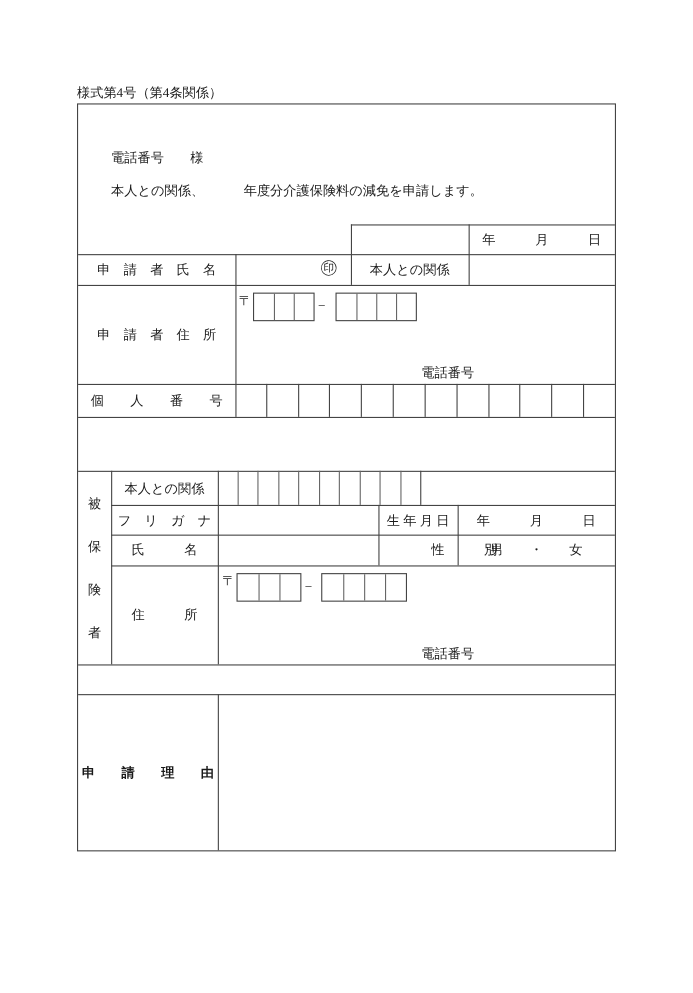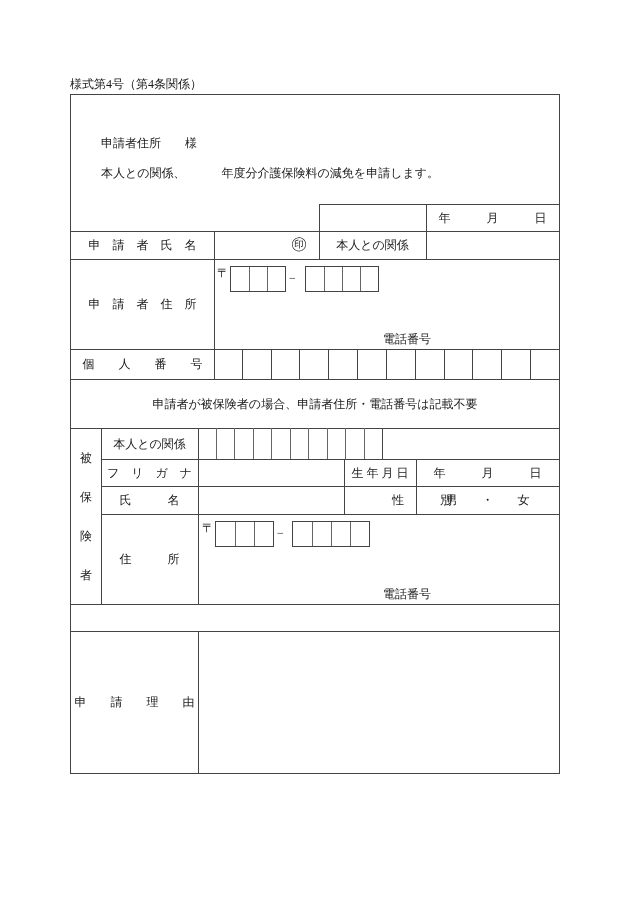--- a/index.html
+++ b/index.html
@@ -60,21 +60,21 @@
 
     <div class="vl" style="left:248px;top:109px;height:55px;"></div>
     <div class="vl" style="left:355px;top:109px;height:55px;"></div>
     <div class="vl" style="left:143px;top:136px;height:148px;"></div>
     <div class="vl" style="left:30px;top:333px;height:176px;"></div>
     <div class="vl" style="left:127px;top:333px;height:176px;"></div>
     <div class="vl" style="left:273px;top:364px;height:55px;"></div>
     <div class="vl" style="left:345px;top:364px;height:55px;"></div>
     <div class="vl" style="left:127px;top:536px;height:142px;"></div>
 
-    <div class="plain" style="left:30px;top:42px;">申請者住所　　様</div>
+    <div class="plain" style="left:30px;top:42px;">電話番号　　様</div>
     <div class="plain" style="left:30px;top:72px;">本人との関係、　　　年度分介護保険料の減免を申請します。</div>
 
     <div class="cell" style="left:355px;top:109px;width:133px;height:27px;">年　　　月　　　日</div>
 
     <div class="cell" style="left:0;top:136px;width:143px;height:28px;">申　請　者　氏　名</div>
     <div class="seal" style="left:220px;top:141px;">㊞</div>
     <div class="cell" style="left:248px;top:136px;width:107px;height:28px;">本人との関係</div>
 
     <div class="cell" style="left:0;top:164px;width:143px;height:90px;">申　請　者　住　所</div>
     <div class="plain" style="left:146px;top:172px;">〒</div>
@@ -101,21 +101,20 @@
         <span style="border-left: 1px solid rgb(68, 68, 68);"></span>
         <span style="border-left: 1px solid rgb(68, 68, 68);"></span>
         <span style="border-left: 1px solid rgb(68, 68, 68);"></span>
         <span style="border-left: 1px solid rgb(68, 68, 68);"></span>
         <span style="border-left: 1px solid rgb(68, 68, 68);"></span>
         <span style="border-left: 1px solid rgb(68, 68, 68);"></span>
         <span style="border-left: 1px solid rgb(68, 68, 68);"></span>
         <span style="border-left: 1px solid rgb(68, 68, 68);"></span>
       </div>
 
-    <div class="cell" style="left:0;top:284px;width:488px;height:49px;">申請者が被保険者の場合、申請者住所・電話番号は記載不要</div>
 
     <div class="vstack" style="left:0;top:333px;width:30px;height:176px;padding:10px 0;box-sizing:border-box;">
         <span>被</span>
         <span>保</span>
         <span>険</span>
         <span>者</span>
       </div>
 
     <div class="cell" style="left:30px;top:333px;width:97px;height:31px;">本人との関係</div>
     <div class="dgroup flexcells edge-right" style="left:127px;top:333px;width:185px;height:31px;">
@@ -148,16 +147,16 @@
       </div>
     <div class="plain" style="left:206px;top:432px;">−</div>
     <div class="dgroup boxed" style="left:221px;top:426px;height:26px;">
         <span style="width: 19px;"></span>
         <span style="width: 19px;"></span>
         <span style="width: 19px;"></span>
         <span style="width: 19px;"></span>
       </div>
     <div class="plain" style="left:312px;top:493px;">電話番号</div>
 
-    <div class="cell" style="left:0;top:536px;width:127px;height:142px;">申　　請　　理　　由</div>
+    <div class="cell" style="left:0;top:536px;width:127px;height:142px;font-weight:bold;">申　　請　　理　　由</div>
 
   </div>
 </div>
 
 </body></html>

